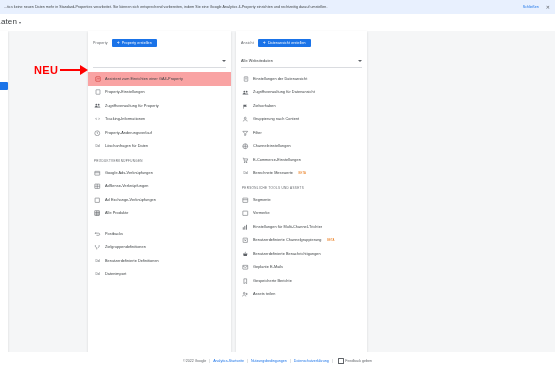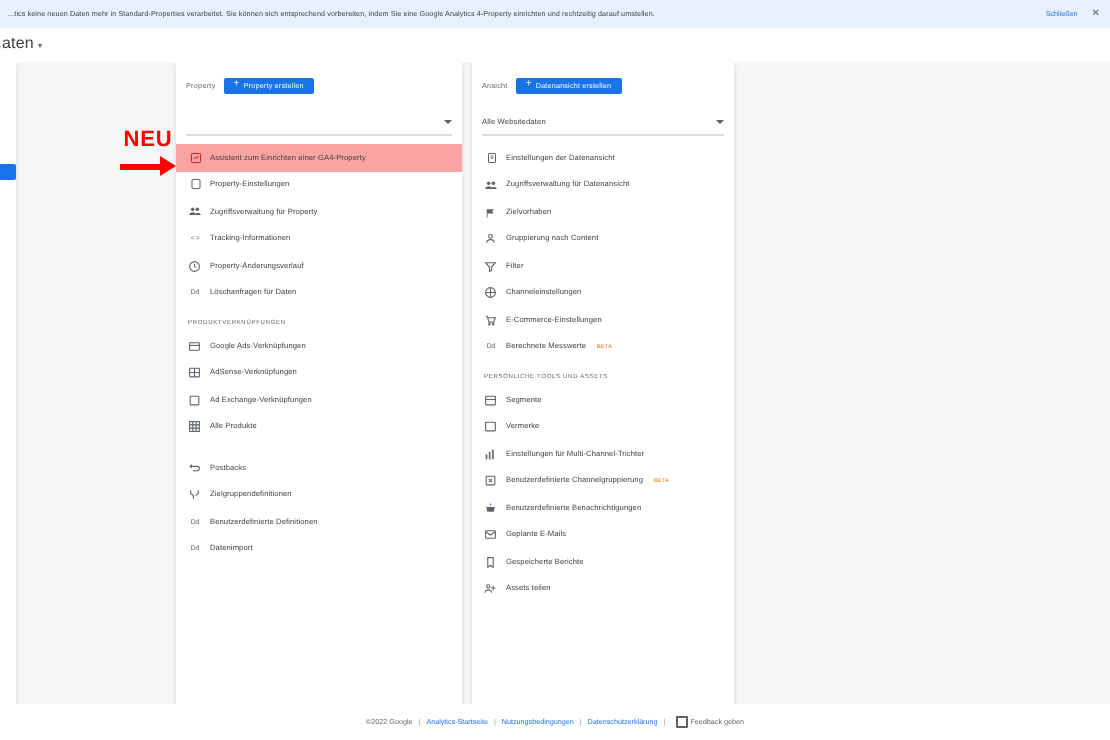--- a/index.html
+++ b/index.html
@@ -195,26 +195,25 @@
   .ico-txt {
     font-size: 3.4px;
     color: #5f6368;
     letter-spacing: -0.1px;
     font-family: "Liberation Sans", sans-serif;
   }
 
   
   .neu-wrap {
     position: absolute;
-    left: 60px; top: 64px;
+    left: 34px; top: 64px;
     display: flex;
     align-items: center;
     gap: 2px;
     pointer-events: none;
-    flex-direction: column;
   }
   .neu-text {
     font-size: 11px;
     font-weight: bold;
     color: #ff0000;
     letter-spacing: 0.4px;
     font-family: "Liberation Sans", sans-serif;
   }
   .neu-arrow {
     position: relative;

